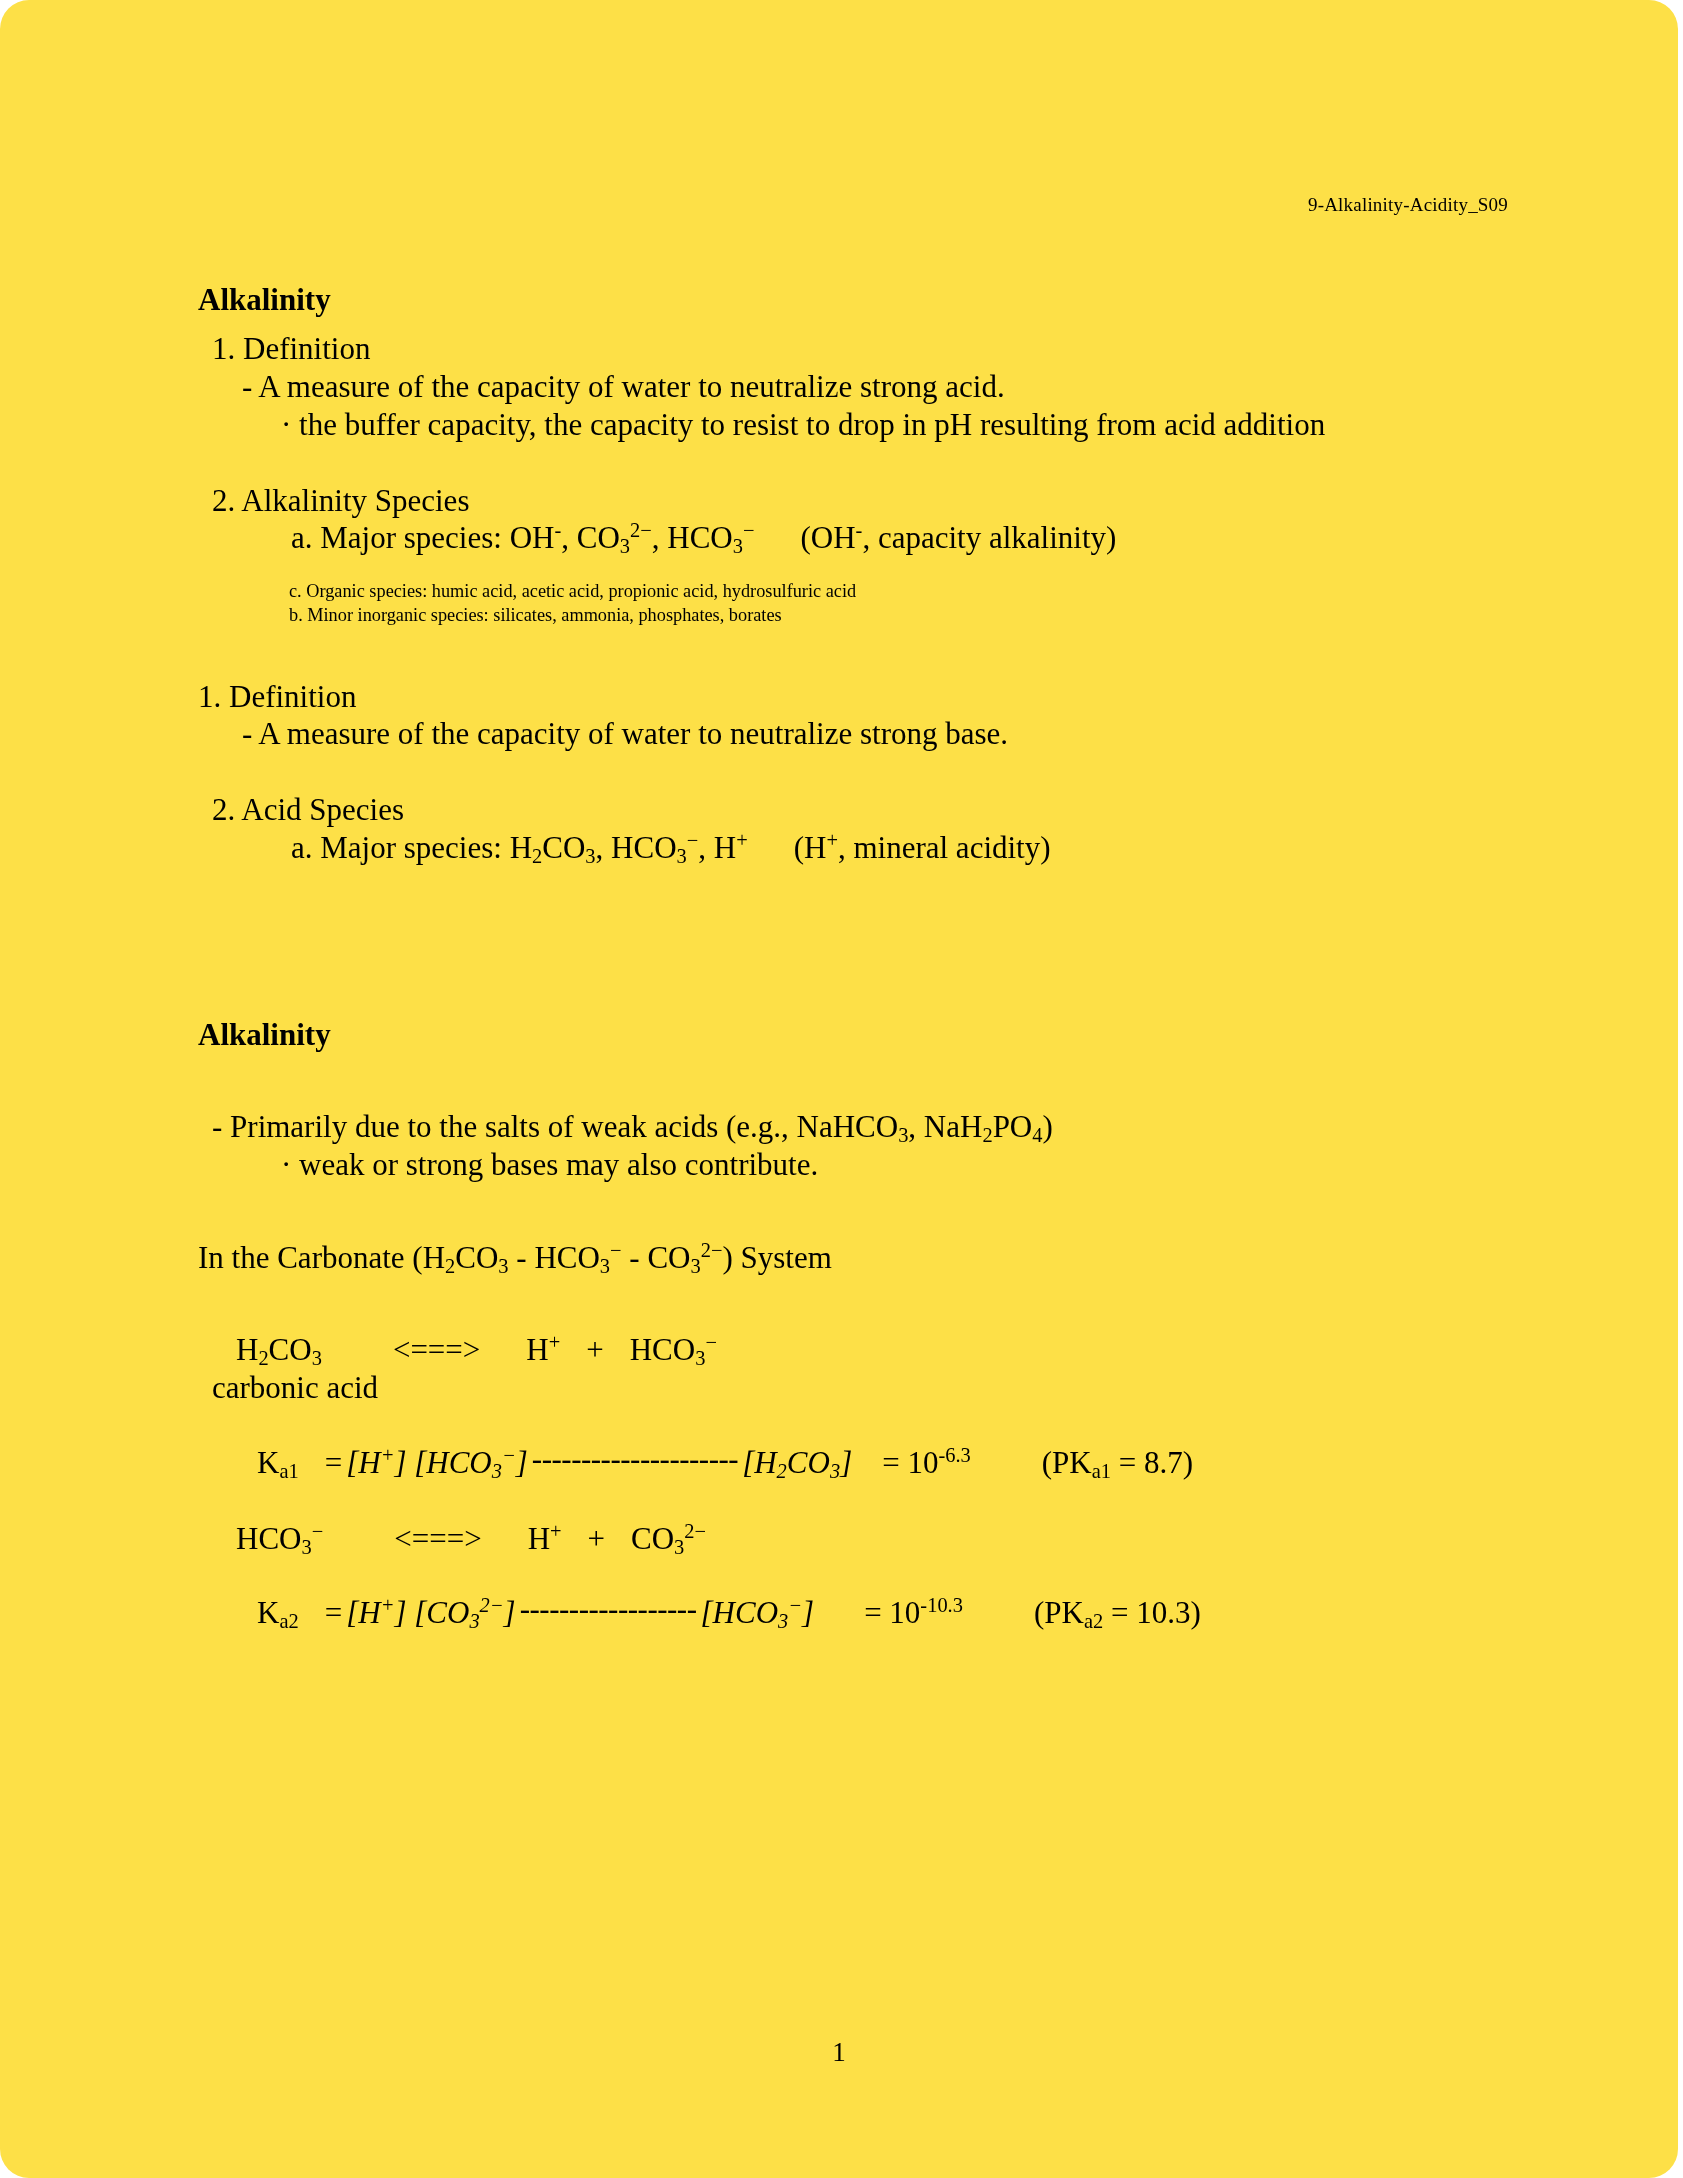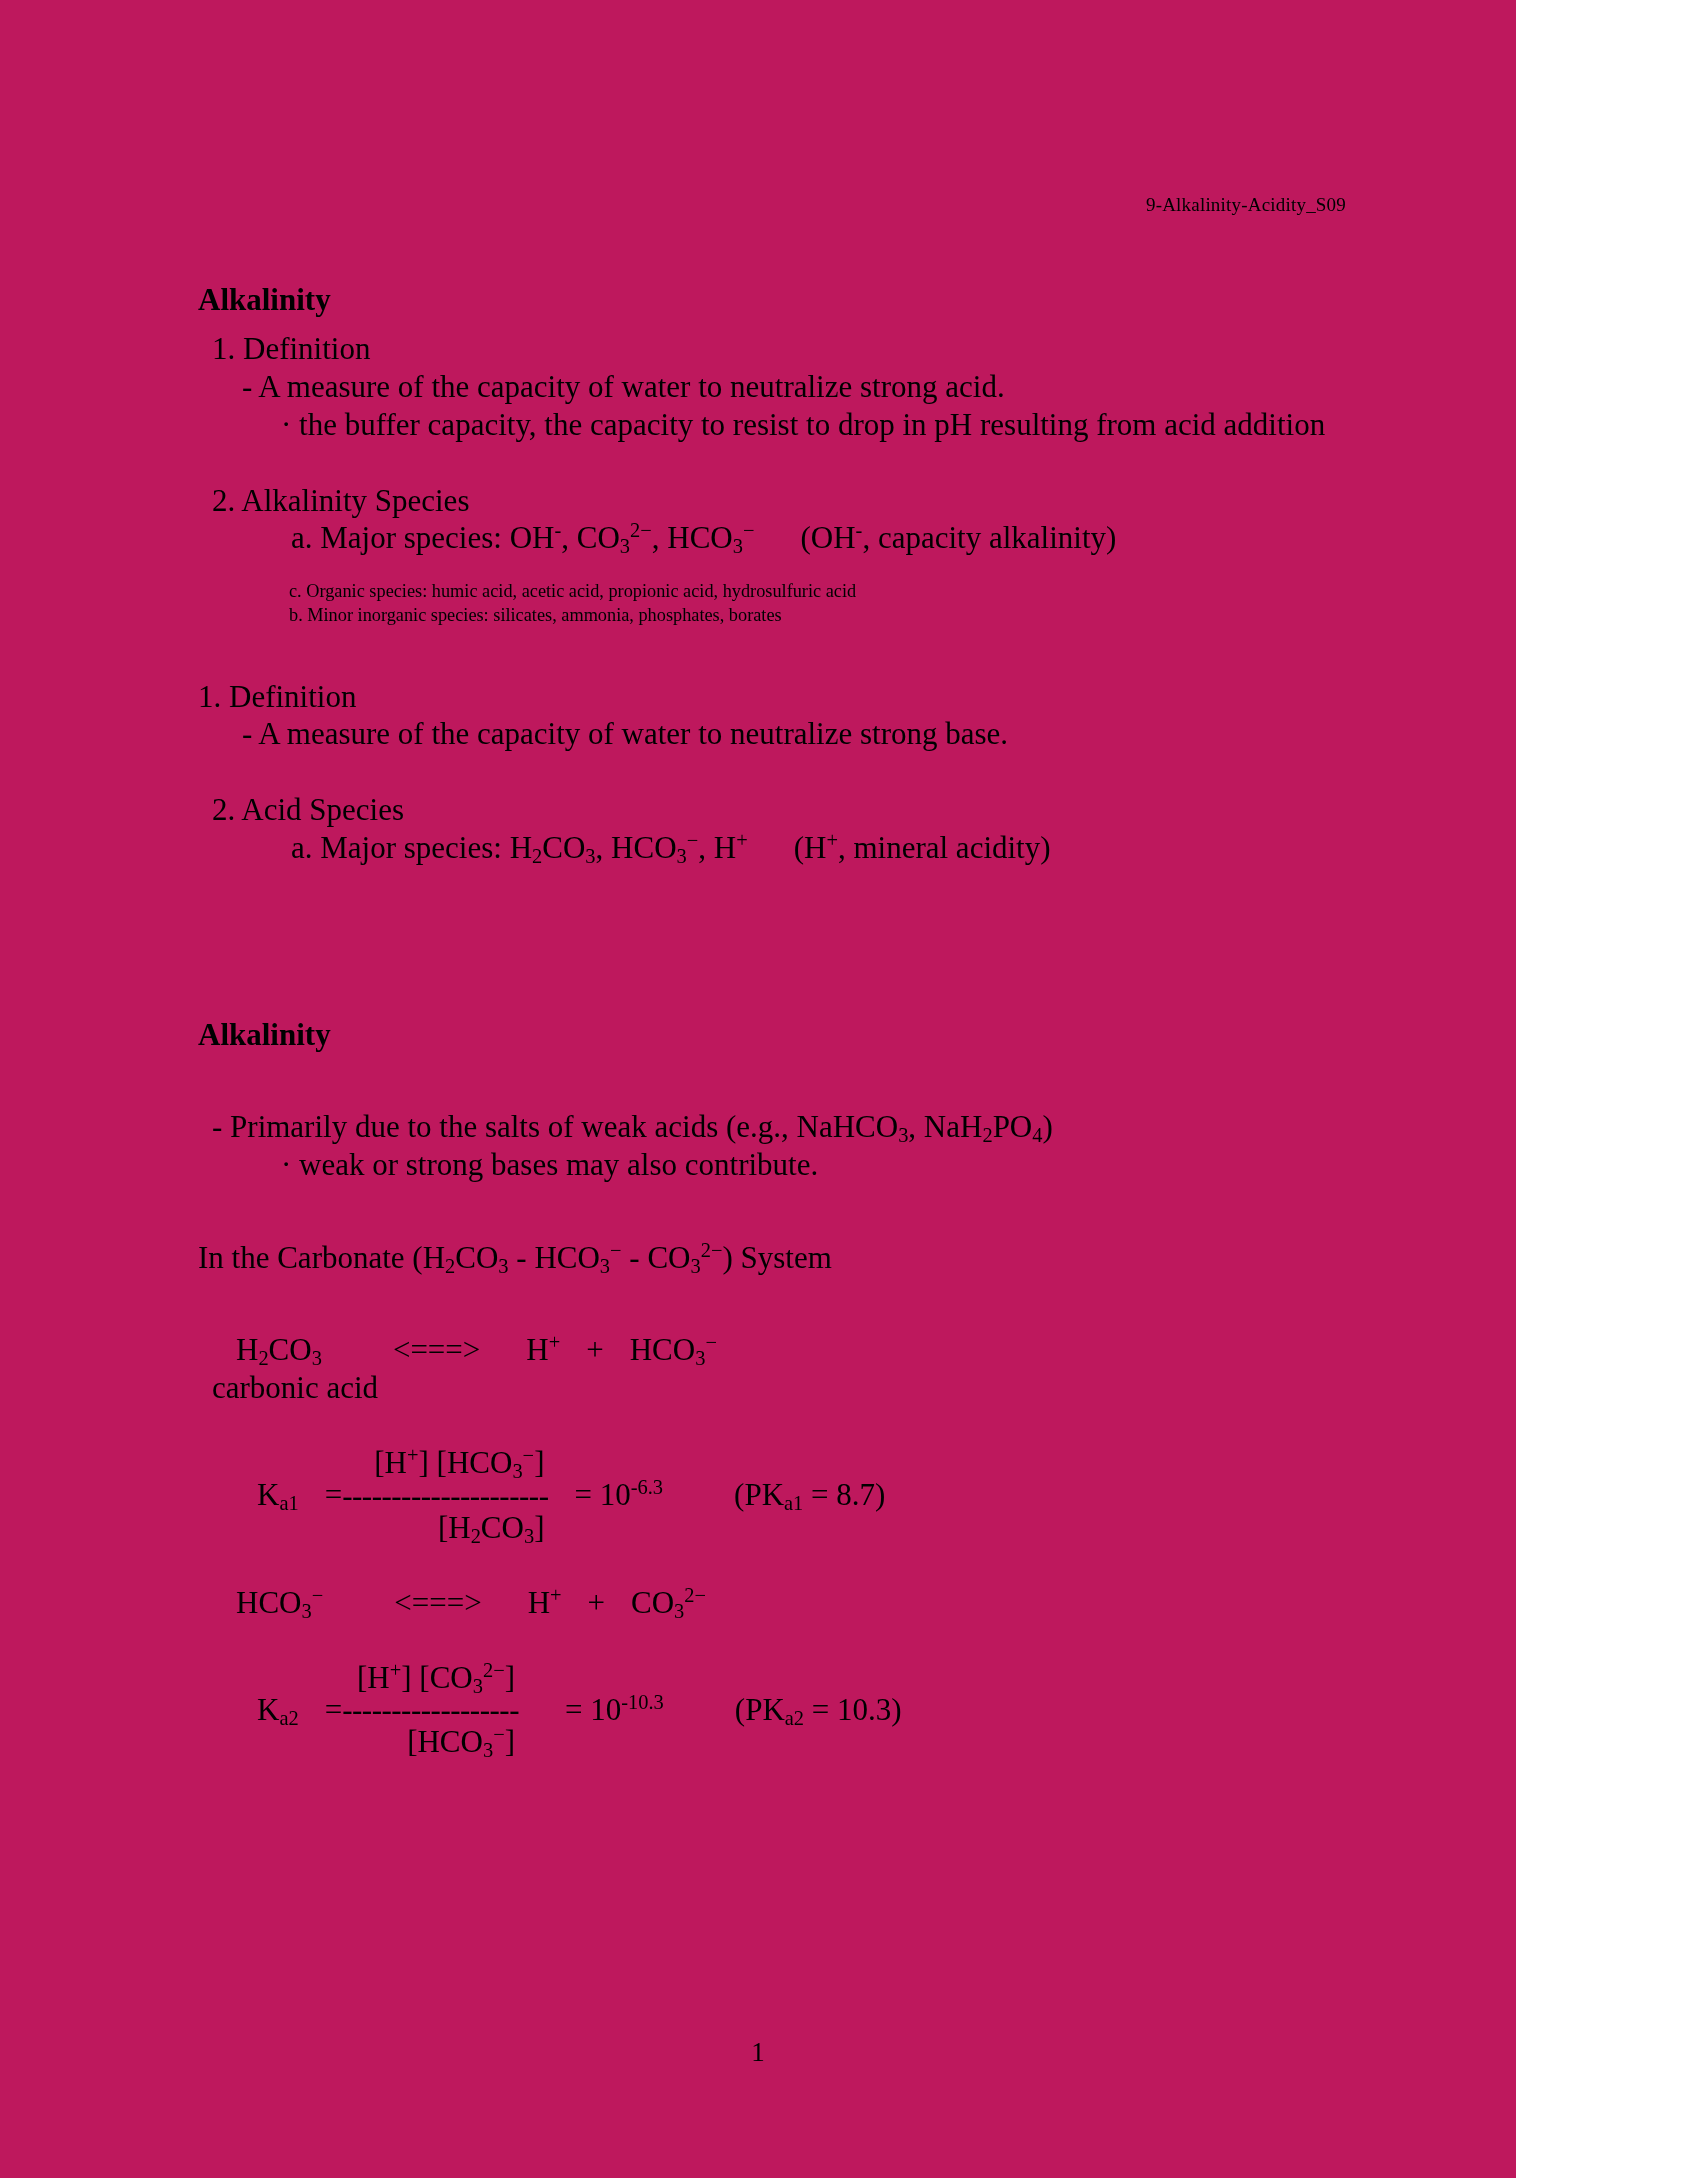--- a/index.html
+++ b/index.html
@@ -7,24 +7,25 @@
     margin: 0;
     padding: 0;
     background: #ffffff;
   }
   body {
     font-family: "Liberation Serif", "DejaVu Serif", serif;
     color: #000000;
   }
   .page {
     position: relative;
-    width: 1516px;
+    width: 1678px;
     height: 2178px;
-    background: #be185d;
+    background: #fde047;
     overflow: hidden;
+    border-radius: 29px;
   }
   .header-line {
     position: absolute;
     top: 194px;
     right: 170px;
     font-size: 19px;
     letter-spacing: 0.2px;
     white-space: nowrap;
   }
   .content {
@@ -81,23 +82,24 @@
     font-size: 31px;
     line-height: 1.18;
   }
   .frac-row {
     display: flex;
     align-items: center;
     white-space: nowrap;
   }
   .frac-stack {
     display: inline-flex;
-    flex-direction: column;
-    align-items: flex-end;
+    flex-direction: row;
+    align-items: flex-start;
     vertical-align: middle;
+    font-style: italic;
   }
   .frac-num, .frac-den {
     white-space: nowrap;
     text-align: center;
     padding: 0 4px;
   }
   .frac-bar {
     white-space: nowrap;
     letter-spacing: -0.5px;
     font-size: 31px;

